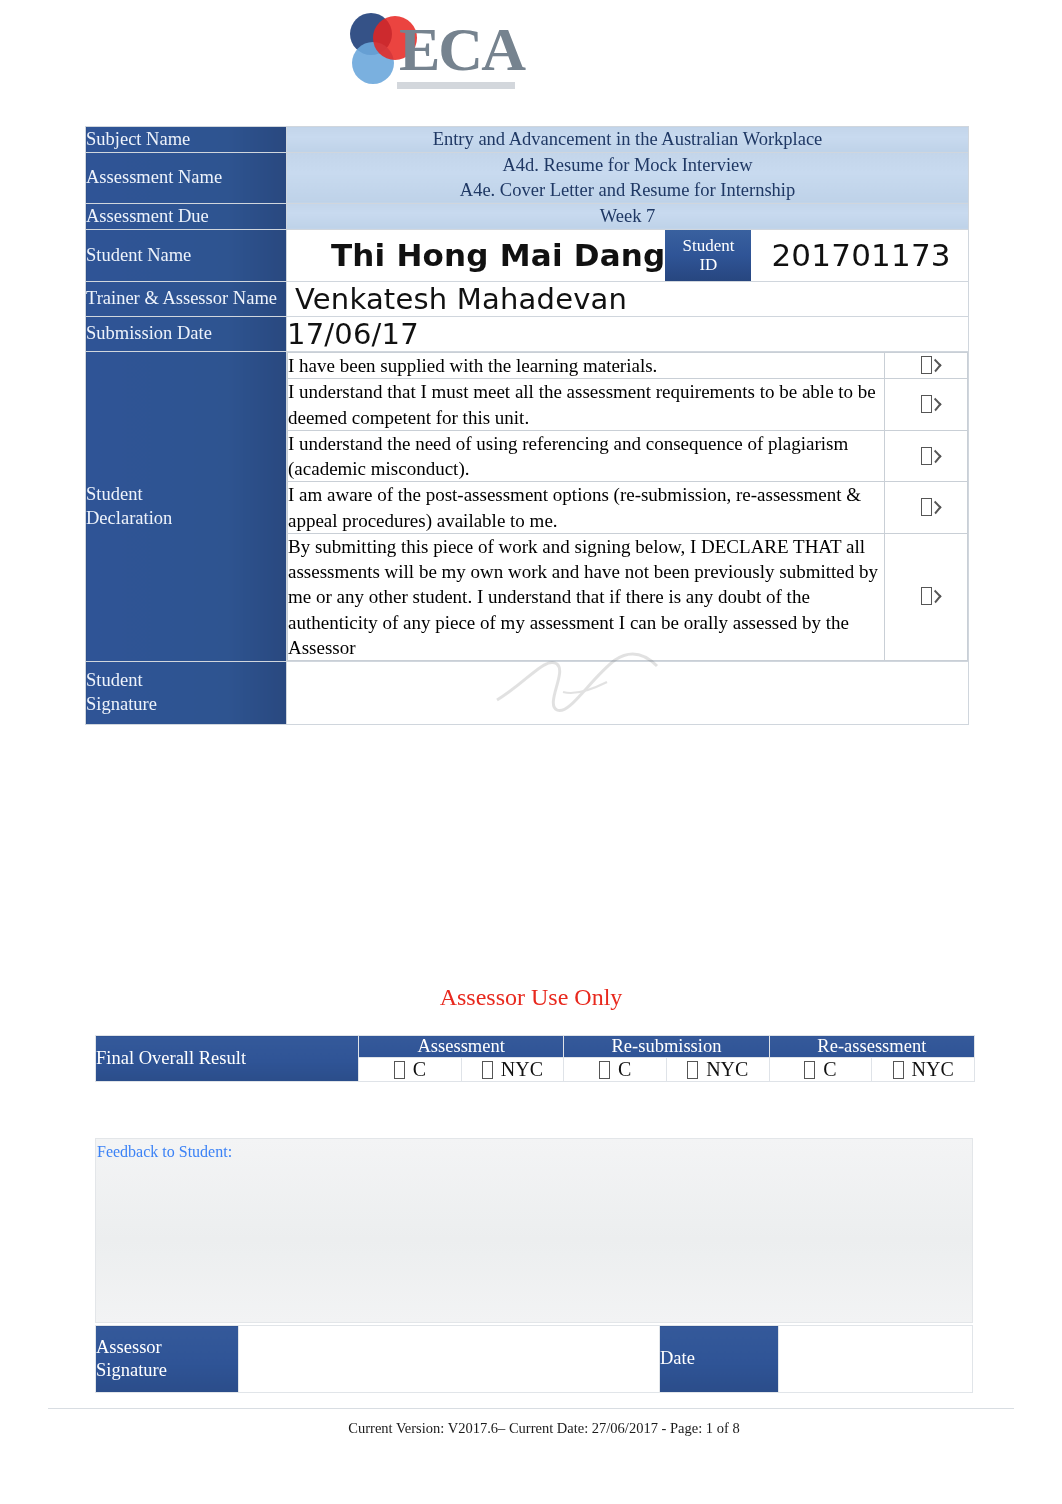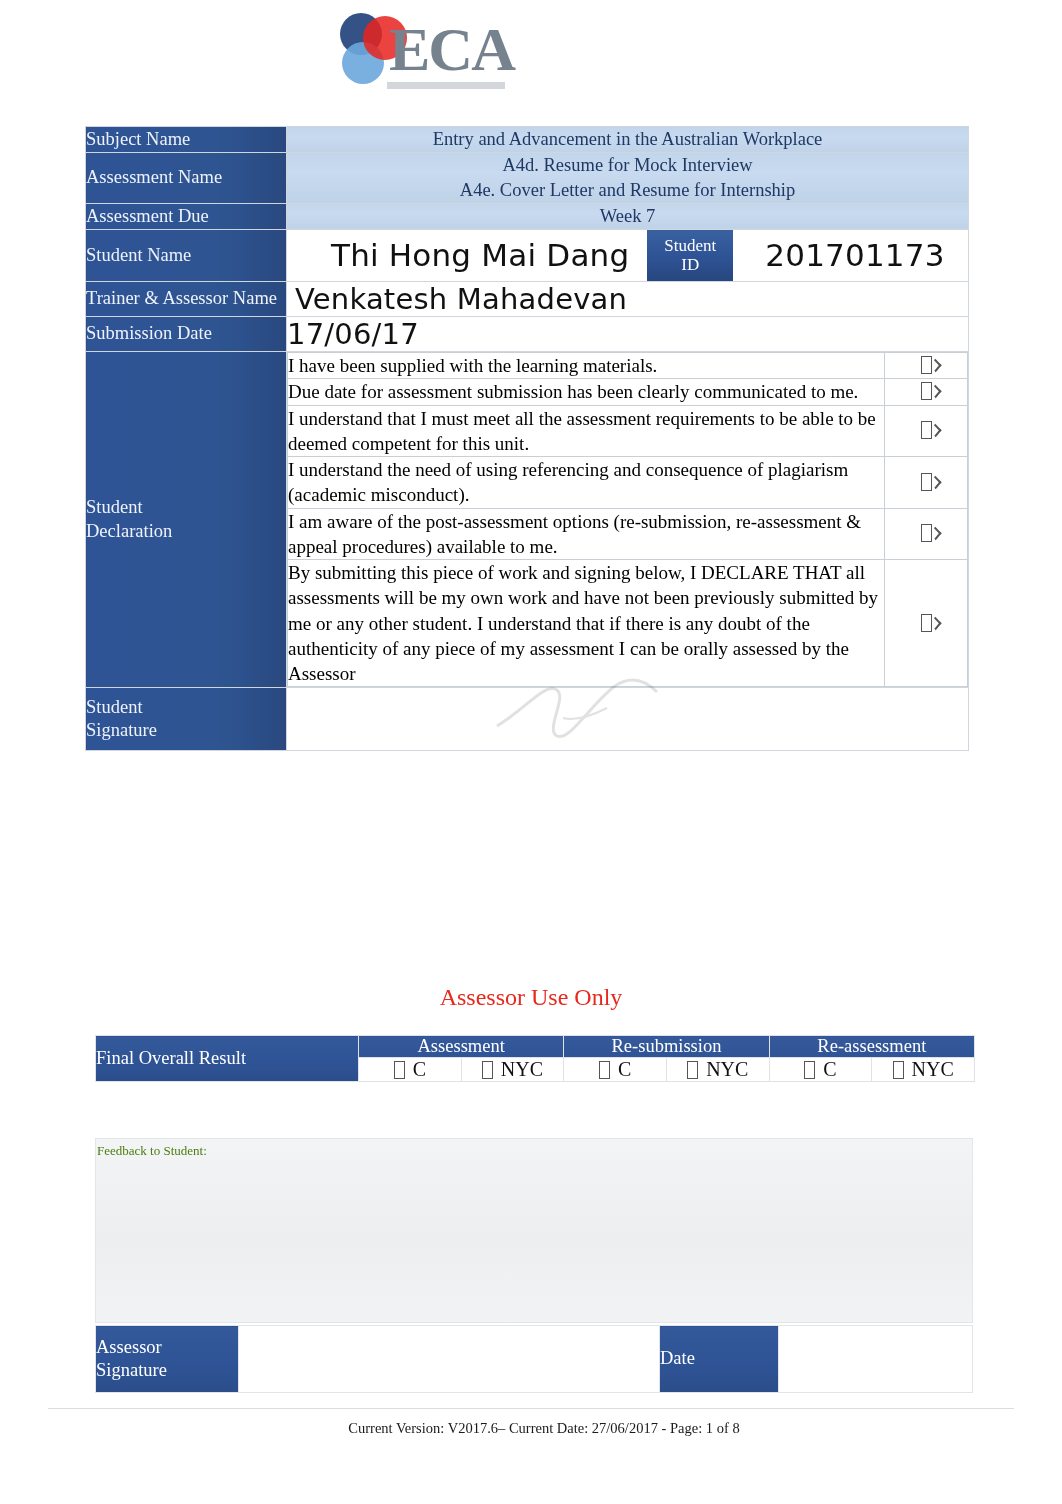--- a/index.html
+++ b/index.html
@@ -12,21 +12,21 @@
     height: 1504px;
     position: relative;
     font-family: "Liberation Serif", "DejaVu Serif", serif;
     color: #000000;
     overflow: hidden;
   }
 
   
   .logo-wrap {
     position: absolute;
-    left: 0; top: 8px;
+    left: 10px; top: 8px;
     width: 882px;
     text-align: center;
   }
   .logo {
     display: inline-block;
     position: relative;
     height: 98px;
     width: 232px;
   }
   .logo svg { display: block; }
@@ -72,36 +72,36 @@
     font-size: 31px;
     color: #111111;
     letter-spacing: .2px;
     white-space: nowrap;
   }
   .hand.small { font-size: 29px; }
   .sid-flex { display: flex; align-items: center; }
   .sid-name {
     flex: 0 0 auto;
     padding-left: 44px;
-    padding-right: 18px;
+    font-weight: bold;
   }
   .sid-chip {
     flex: 0 0 auto;
     background: linear-gradient(180deg,#39619f 0%, #2f5496 50%, #27467f 100%);
     color: #ffffff;
     font-size: 17px;
     line-height: 1.15;
     text-align: center;
     padding: 6px 12px;
     width: 86px;
     box-sizing: border-box;
   }
   .sid-val {
     flex: 1 1 auto;
-    padding-left: 32px;
+    padding-left: 20px;
   }
 
   
   .decl-lbl {
     vertical-align: middle;
   }
   .decl-inner {
     width: 100%;
     border-collapse: collapse;
     table-layout: fixed;
@@ -199,22 +199,22 @@
     padding: 11px 2px;
     color: #111;
     border: 1px solid #e2e6ea;
   }
   .opt-cell .tofu { margin-right: 8px; }
 
   .feedback-label {
     position: absolute;
     left: 97px;
     top: 1143px;
-    font-size: 13px;
-    color: #4d7c0f;
+    font-size: 16px;
+    color: #3b82f6;
   }
   .feedback-box {
     position: absolute;
     left: 95px;
     top: 1138px;
     width: 878px;
     height: 185px;
     background: linear-gradient(180deg,#f3f4f5 0%, #eceeef 55%, #f2f3f4 100%);
     border: 1px solid #e3e6e9;
     box-sizing: border-box;
@@ -323,24 +323,20 @@
   <tr>
     <td class="lbl decl-lbl">
       <div>Student</div>
       <div>Declaration</div>
     </td>
     <td style="padding:0">
       <table class="decl-inner">
         <tbody>
               <tr>
           <td class="decl-text">I have been supplied with the learning materials.</td>
-          <td class="decl-box"><span class="tofu checked"></span></td>
-        </tr>
-        <tr>
-          <td class="decl-text">Due date for assessment submission has been clearly communicated to me.</td>
           <td class="decl-box"><span class="tofu checked"></span></td>
         </tr>
         <tr>
           <td class="decl-text">I understand that I must meet all the assessment requirements to be able to be deemed competent for this unit.</td>
           <td class="decl-box"><span class="tofu checked"></span></td>
         </tr>
         <tr>
           <td class="decl-text">I understand the need of using referencing and consequence of plagiarism (academic misconduct).</td>
           <td class="decl-box"><span class="tofu checked"></span></td>
         </tr>

